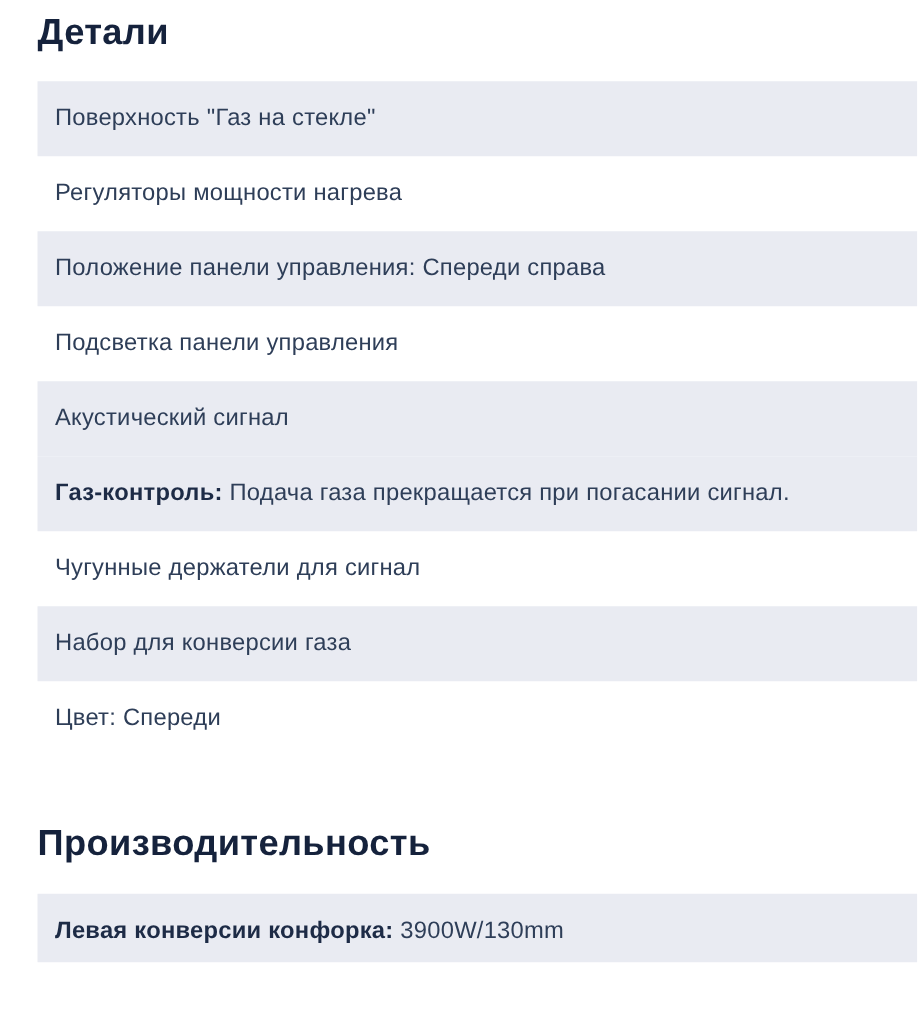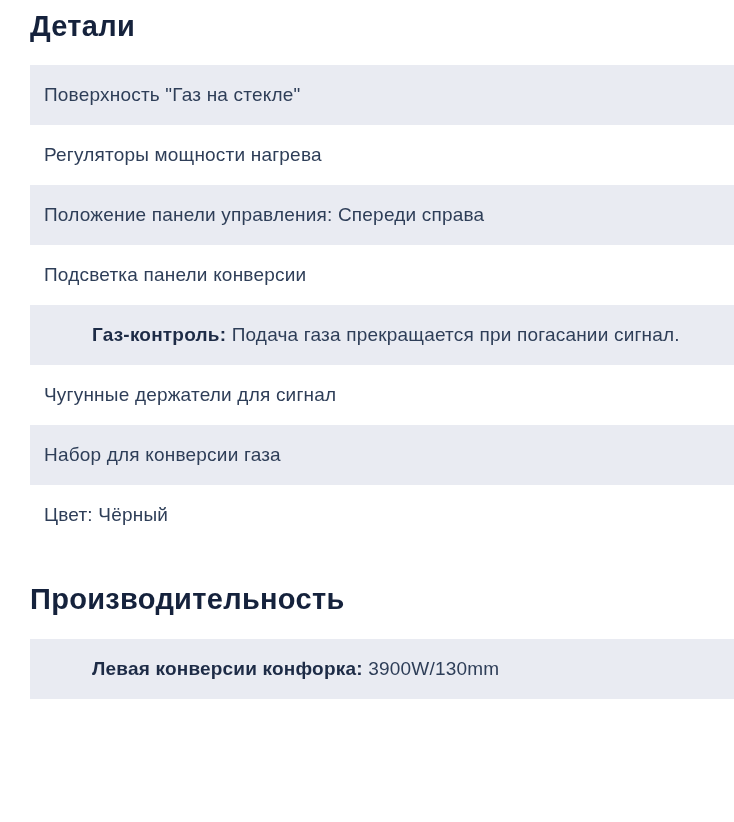--- a/index.html
+++ b/index.html
@@ -26,42 +26,41 @@
   }
   h2.section-title {
     margin: 0 0 20px 30px;
     font-size: 29px;
     line-height: 1.26;
     font-weight: 700;
     letter-spacing: 0.3px;
     color: var(--heading-text);
   }
   section.spec-section + section.spec-section h2.section-title {
-    margin-top: 36px;
+    margin-top: 52px;
     margin-bottom: 22px;
   }
   .rows { width: 100%; }
   .spec-row {
     margin-left: 30px;
     height: 60px;
     display: flex;
     align-items: center;
     padding-left: 14px;
     padding-right: 10px;
     font-size: 19px;
     letter-spacing: 0.2px;
     color: var(--body-text);
     background: transparent;
   }
   .spec-row.shaded { background: var(--row-shaded-bg); }
   .spec-row .row-label {
     font-weight: 700;
     color: var(--bold-text);
     white-space: pre;
-    margin-left: 48px;
   }
   .spec-row .row-value { white-space: pre-wrap; }
 </style>
 </head>
 <body>
 
 <div class="page">
 
   <section class="spec-section">
     <h2 class="section-title">Детали</h2>
@@ -69,31 +68,34 @@
         <div class="spec-row shaded">
           <span class="row-value">Поверхность "Газ на стекле"</span>
         </div>
         <div class="spec-row">
           <span class="row-value">Регуляторы мощности нагрева</span>
         </div>
         <div class="spec-row shaded">
           <span class="row-value">Положение панели управления: Спереди справа</span>
         </div>
         <div class="spec-row">
-          <span class="row-value">Подсветка панели конверсии</span>
+          <span class="row-value">Подсветка панели управления</span>
+        </div>
+        <div class="spec-row shaded">
+          <span class="row-value">Акустический сигнал</span>
         </div>
         <div class="spec-row shaded"><span class="row-label">Газ-контроль:</span>&nbsp;<span class="row-value">Подача газа прекращается при погасании сигнал.</span></div>
         <div class="spec-row">
           <span class="row-value">Чугунные держатели для сигнал</span>
         </div>
         <div class="spec-row shaded">
           <span class="row-value">Набор для конверсии газа</span>
         </div>
         <div class="spec-row">
-          <span class="row-value">Цвет: Чёрный</span>
+          <span class="row-value">Цвет: Спереди</span>
         </div>
       </div>
   </section>
 
   <section class="spec-section">
     <h2 class="section-title">Производительность</h2>
     <div class="rows">
         <div class="spec-row shaded"><span class="row-label">Левая конверсии конфорка:</span>&nbsp;<span class="row-value">3900W/130mm</span></div>
       </div>
   </section>

